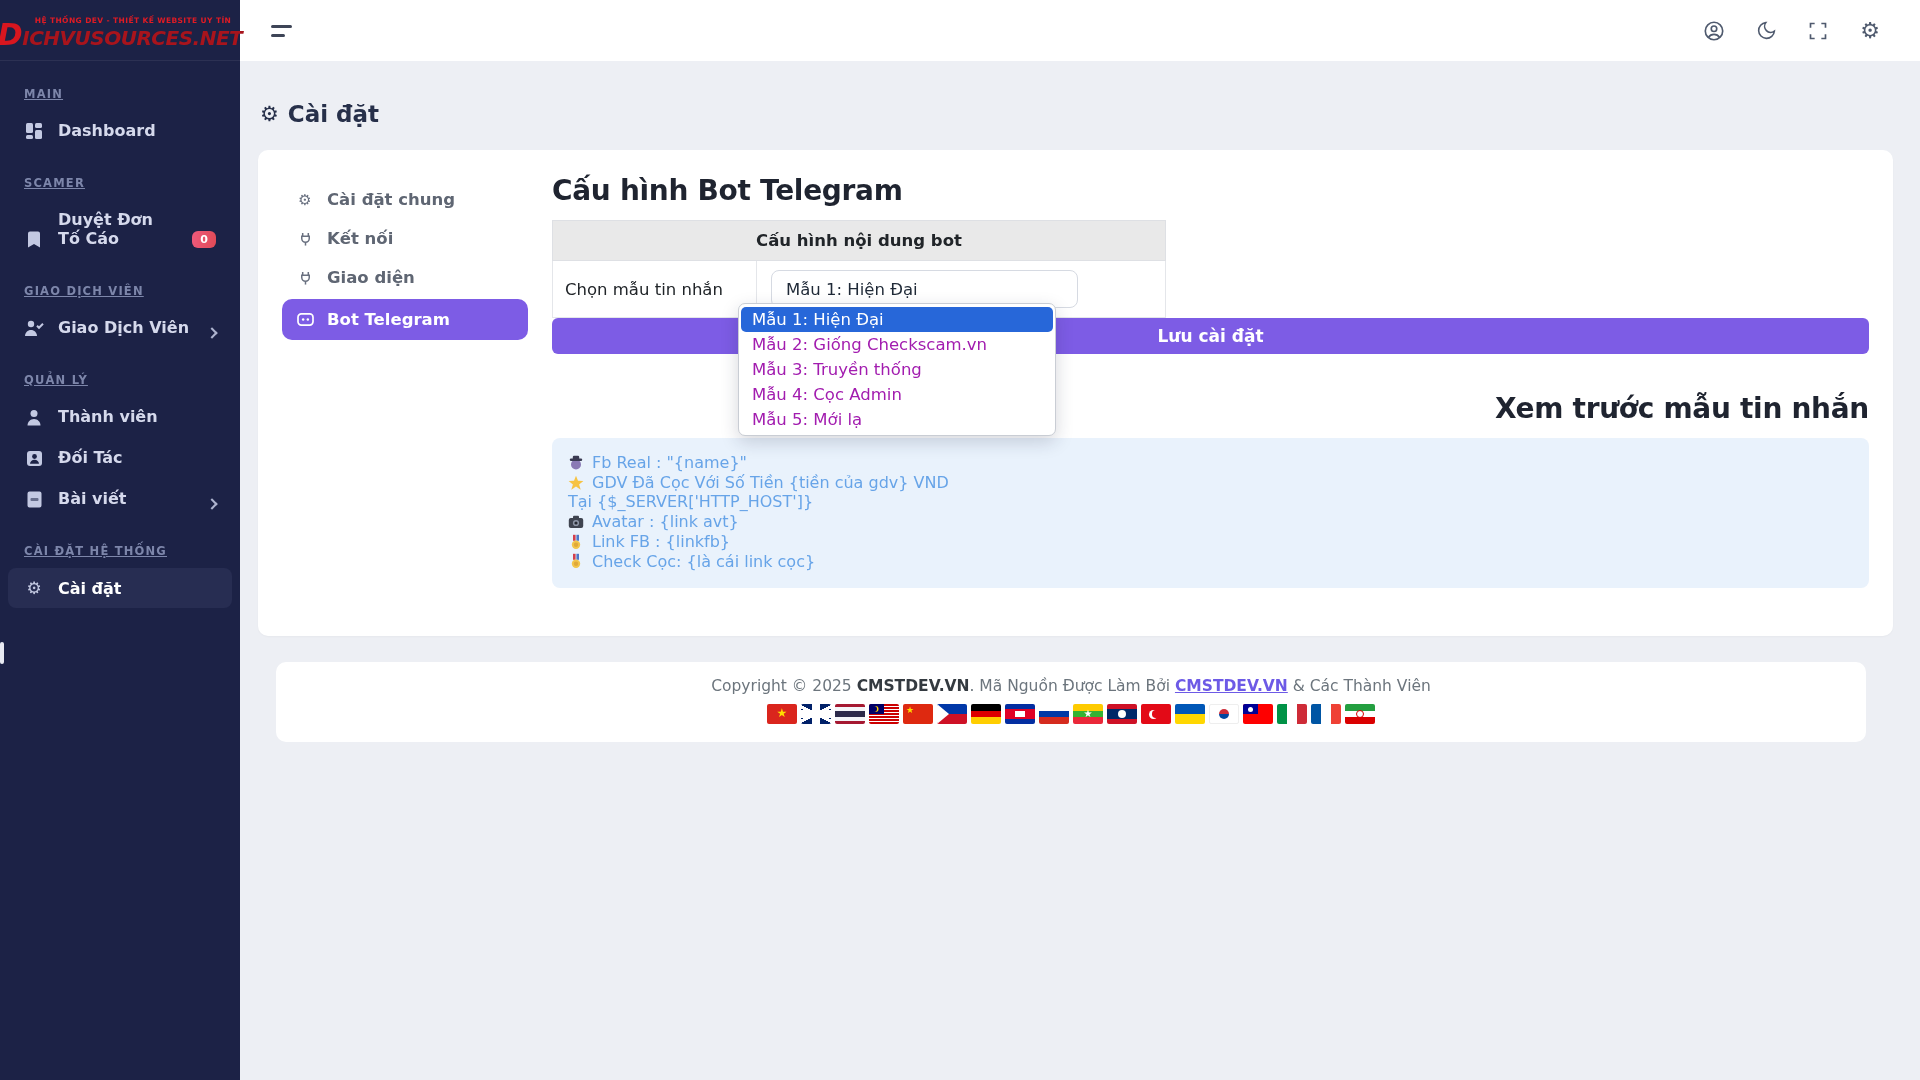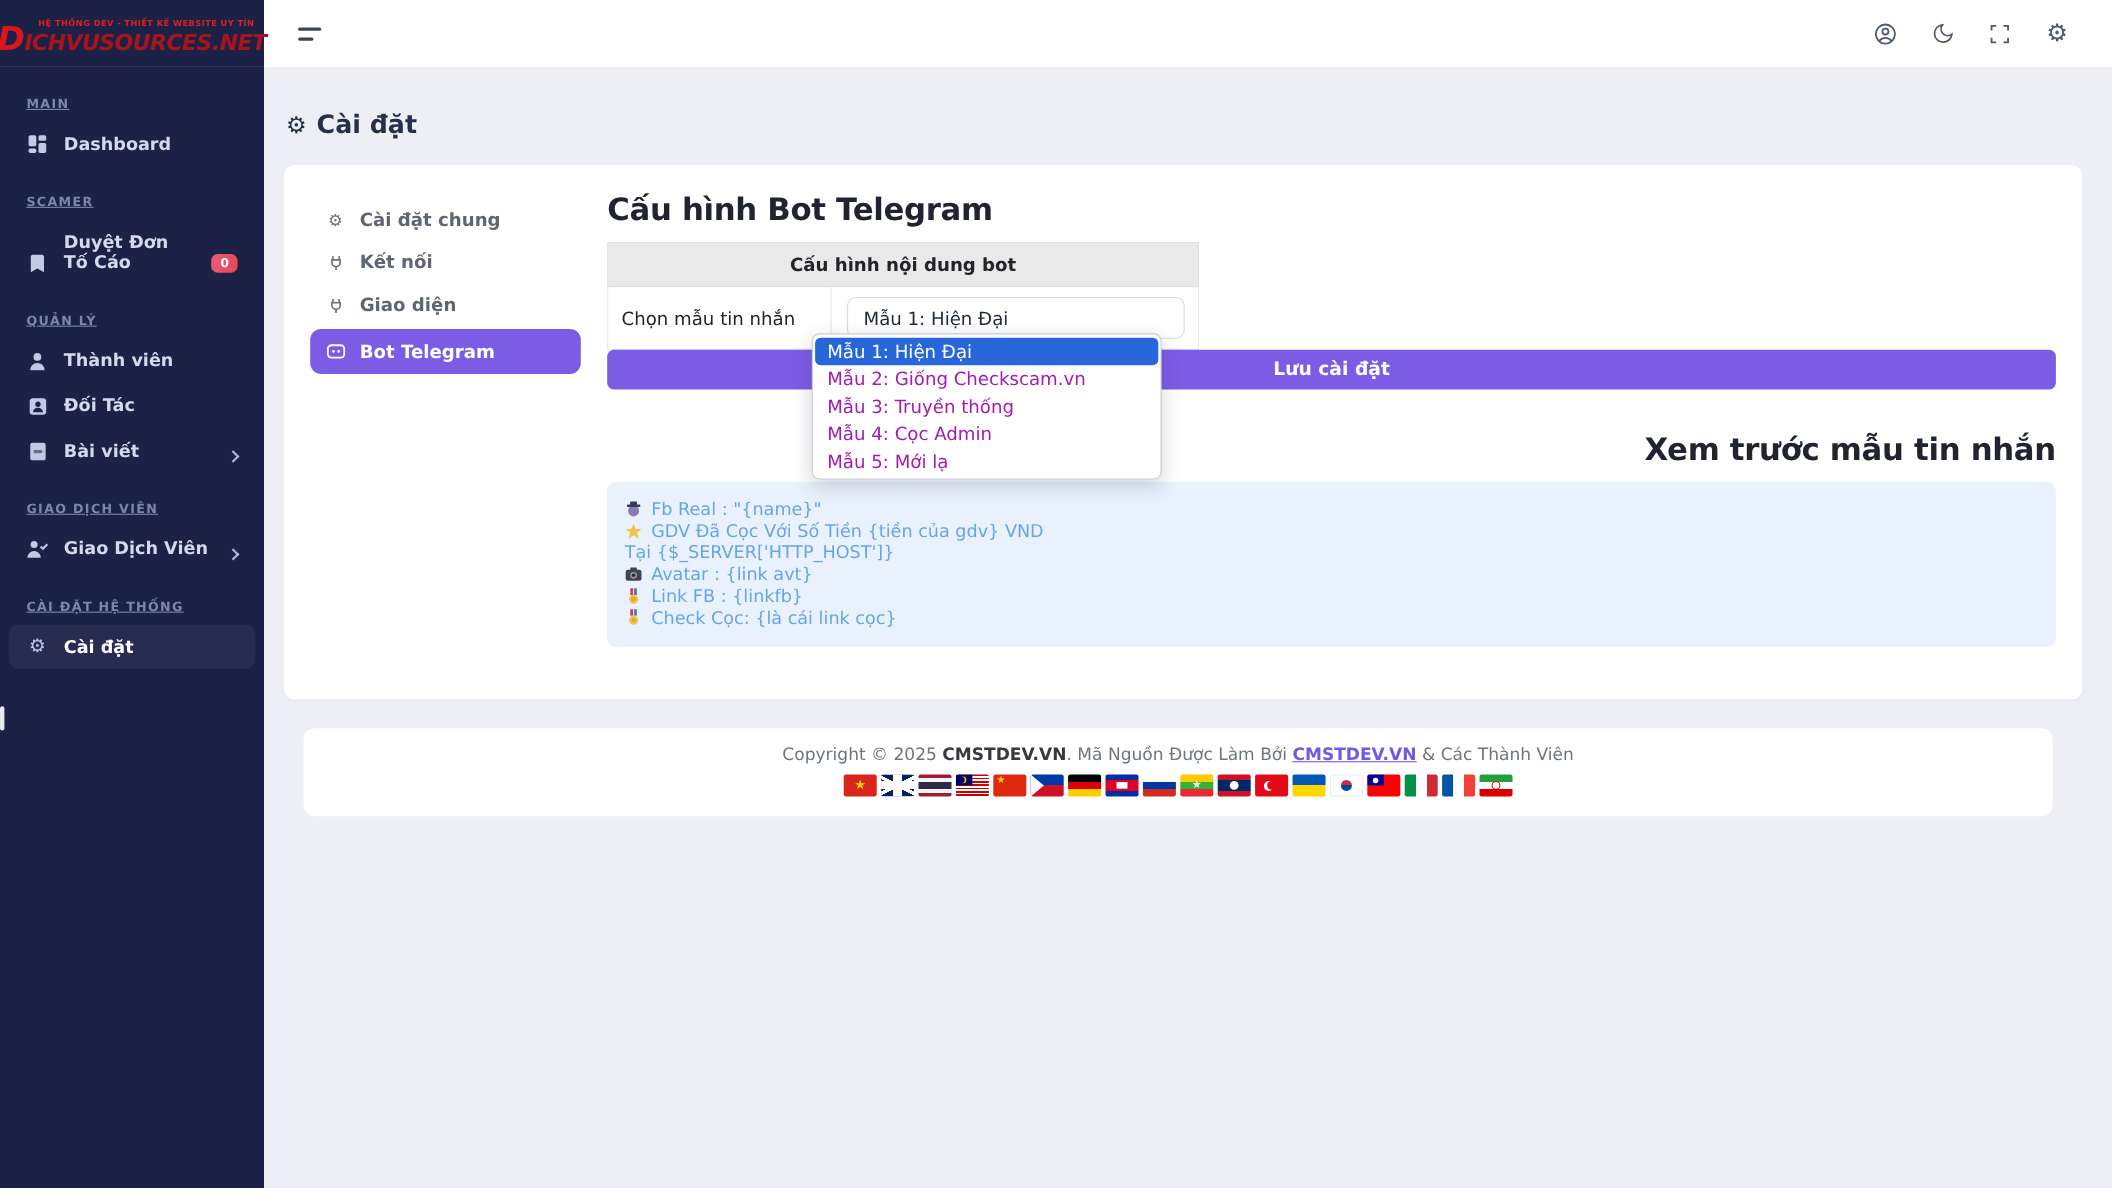--- a/index.html
+++ b/index.html
@@ -40,21 +40,21 @@
   .page-title .pt-gear{font-size:21px;}
   .card{background:#fff;border-radius:10px;margin-top:23px;padding:26px 24px;display:flex;min-height:486px;box-shadow:0 1px 2px rgba(20,20,40,.03);}
   .settings-nav{width:246px;flex:none;padding-top:6px;}
   .nav-item{display:flex;align-items:center;gap:13px;padding:8px 14px;margin-bottom:4px;font-size:16.5px;font-weight:600;color:#5f6673;cursor:pointer;border-radius:10px;}
   .nav-item .n-ico{width:18px;display:flex;justify-content:center;color:#6a7180;flex:none;font-size:15px;}
   .nav-item.active{background:#7d5ce5;color:#fff;padding:11px 14px;}
   .nav-item.active .n-ico{color:#fff;}
   .settings-content{flex:1;padding-left:24px;position:relative;}
   .section-heading{font-size:28px;line-height:30px;font-weight:bold;color:#1f2430;margin-bottom:14px;letter-spacing:-.3px;}
   
-  .config-table{border-collapse:collapse;width:538px;font-size:16.5px;}
+  .config-table{border-collapse:collapse;width:614px;font-size:16.5px;}
   .config-table th{background:#e9e9e9;border:1px solid #dee0e4;padding:10px;font-weight:bold;text-align:center;color:#212529;}
   .config-table td{border:1px solid #e4e6ea;padding:9px 12px;vertical-align:middle;}
   .td-label{width:204px;color:#212529;}
   .select-box{width:307px;height:38px;border:1px solid #d6dae2;border-radius:8px;display:flex;align-items:center;padding:0 14px;font-size:16.5px;color:#1f2937;background:#fff;cursor:pointer;margin-left:2px;}
   
   .dropdown{position:absolute;left:210px;top:127px;width:318px;background:#fff;border:1px solid #c9cdd4;border-radius:7px;box-shadow:0 6px 18px rgba(30,35,60,.18);padding:3px 2px;z-index:10;}
   .option{padding:2.5px 11px;font-size:16.5px;color:#a21caf;border-radius:5px;line-height:20px;cursor:pointer;}
   .option.selected{background:#2767d9;color:#fff;}
   
   .save-btn{width:100%;height:36px;background:#7d5ce5;border:none;border-radius:6px;color:#fff;font-size:17px;font-weight:bold;font-family:inherit;display:flex;align-items:center;justify-content:center;cursor:pointer;}
@@ -140,20 +140,35 @@
         <svg width="14" height="17" viewBox="0 0 14 17" fill="currentColor">
             <path d="M3 0.5h8a2 2 0 0 1 2 2V16.5l-6-3.4-6 3.4V2.5a2 2 0 0 1 2-2z"></path>
           </svg>
       </span>
       <span>Duyệt Đơn Tố Cáo</span>
       <span class="badge">0</span>
     </div>
   </div>
 
   <div class="side-section">
+    <div class="side-label">GIAO DỊCH VIÊN</div>
+    <div class="side-item">
+      <span class="s-ico">
+        <svg width="20" height="18" viewBox="0 0 20 18">
+            <circle cx="7" cy="5" r="3.2" fill="currentColor"></circle>
+            <path d="M1 17c0-3.3 2.7-6 6-6s6 2.7 6 6z" fill="currentColor"></path>
+            <path d="M13 6.8l2 2 4-4" stroke="currentColor" stroke-width="2" fill="none"></path>
+          </svg>
+      </span>
+      <span>Giao Dịch Viên</span>
+      <span class="chev"></span>
+    </div>
+  </div>
+
+  <div class="side-section">
     <div class="side-label">QUẢN LÝ</div>
     <div class="side-item">
       <span class="s-ico">
         <svg width="16" height="17" viewBox="0 0 16 17">
             <circle cx="8" cy="4.5" r="3.5" fill="currentColor"></circle>
             <path d="M1.5 16.5c0-3.6 2.9-6.5 6.5-6.5s6.5 2.9 6.5 6.5z" fill="currentColor"></path>
           </svg>
       </span>
       <span>Thành viên</span>
     </div>
@@ -168,35 +183,20 @@
       <span>Đối Tác</span>
     </div>
     <div class="side-item">
       <span class="s-ico">
         <svg width="15" height="17" viewBox="0 0 15 17">
             <path d="M2.5 0.5h10a2 2 0 0 1 2 2v12a2 2 0 0 1-2 2h-10a2 2 0 0 1-2-2v-12a2 2 0 0 1 2-2z" fill="currentColor"></path>
             <rect x="3.5" y="7" width="8" height="3" rx="1" fill="#1c2246" opacity=".55"></rect>
           </svg>
       </span>
       <span>Bài viết</span>
-      <span class="chev"></span>
-    </div>
-  </div>
-
-  <div class="side-section">
-    <div class="side-label">GIAO DỊCH VIÊN</div>
-    <div class="side-item">
-      <span class="s-ico">
-        <svg width="20" height="18" viewBox="0 0 20 18">
-            <circle cx="7" cy="5" r="3.2" fill="currentColor"></circle>
-            <path d="M1 17c0-3.3 2.7-6 6-6s6 2.7 6 6z" fill="currentColor"></path>
-            <path d="M13 6.8l2 2 4-4" stroke="currentColor" stroke-width="2" fill="none"></path>
-          </svg>
-      </span>
-      <span>Giao Dịch Viên</span>
       <span class="chev"></span>
     </div>
   </div>
 
   <div class="side-section">
     <div class="side-label">CÀI ĐẶT HỆ THỐNG</div>
     <div class="side-item active">
       <span class="s-ico gear-glyph" style="font-size:17px;">⚙</span>
       <span>Cài đặt</span>
     </div>

